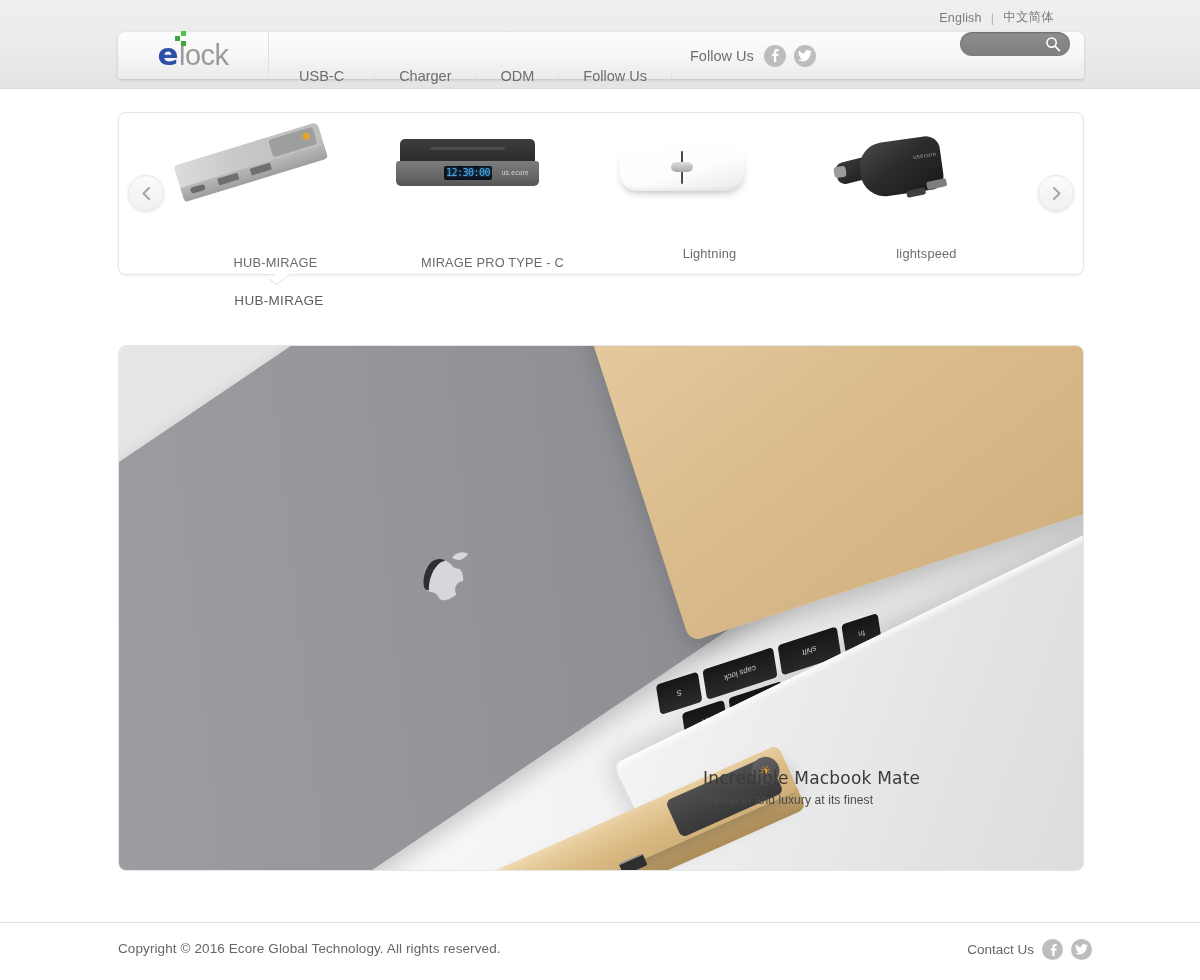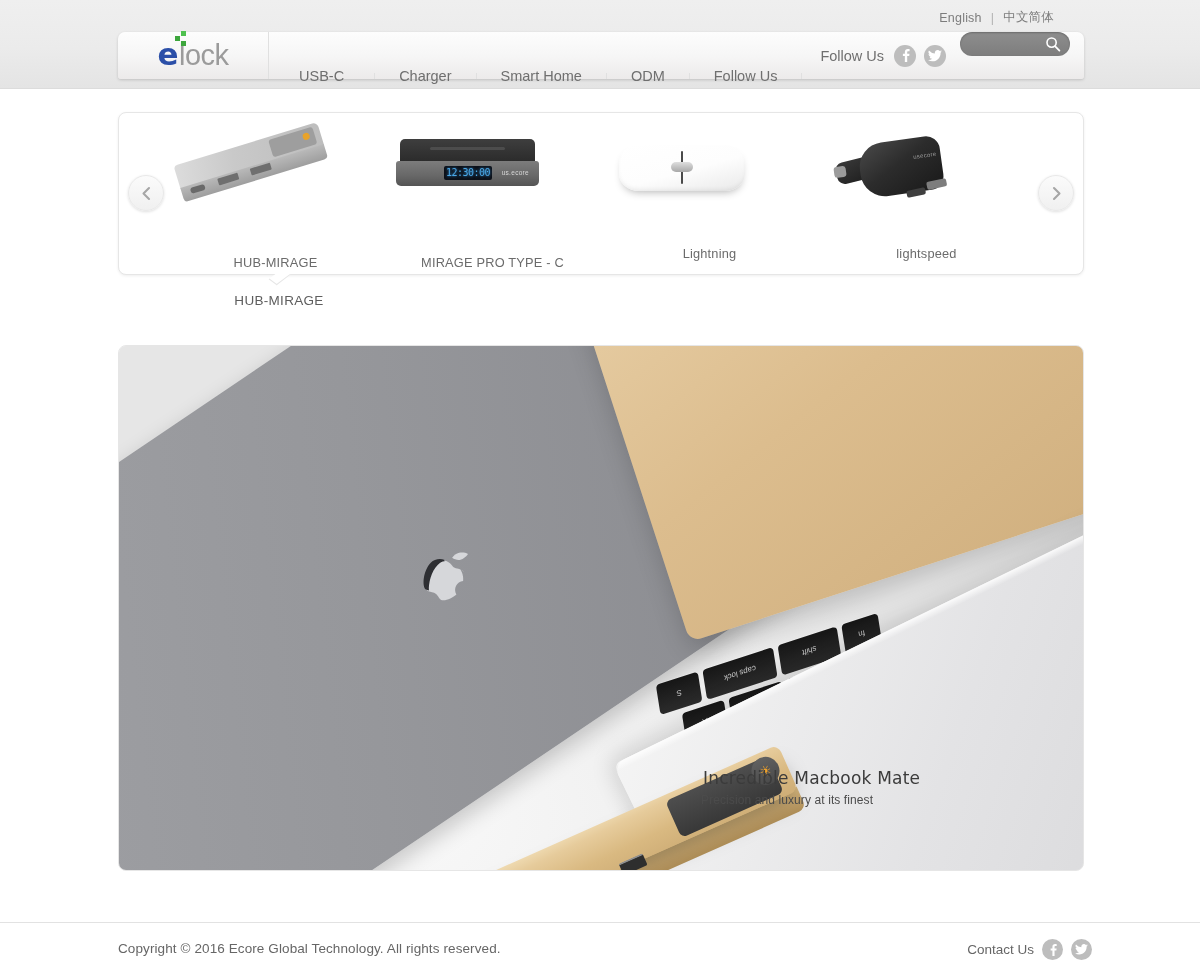--- a/index.html
+++ b/index.html
@@ -617,21 +617,20 @@
       <span class="lg-e">e</span>
       <span class="pix p1"></span>
       <span class="pix p2"></span>
       <span class="pix p3"></span>
       <span class="lg-core">lock</span>
     </div>
   </div>
 
   <div class="nav-item usbc">USB-C</div>
   <div class="nav-item">Charger</div>
-  <div class="nav-item">Smart Home</div>
   <div class="nav-item">ODM</div>
   <div class="nav-item">Follow Us</div>
 
   <div class="follow-cell">
     <span class="follow-label">Follow Us</span>
     <span class="soc">
       <svg width="11" height="13" viewBox="0 0 11 13">
           <path fill="#ffffff" d="M7.2 13V7.1h2l.3-2.3H7.2V3.3c0-.67.19-1.12 1.15-1.12h1.22V.1C9.36.07 8.64 0 7.8 0 6.05 0 4.85 1.07 4.85 3.03v1.77H2.9v2.3h1.95V13z"></path>
         </svg>
     </span>

